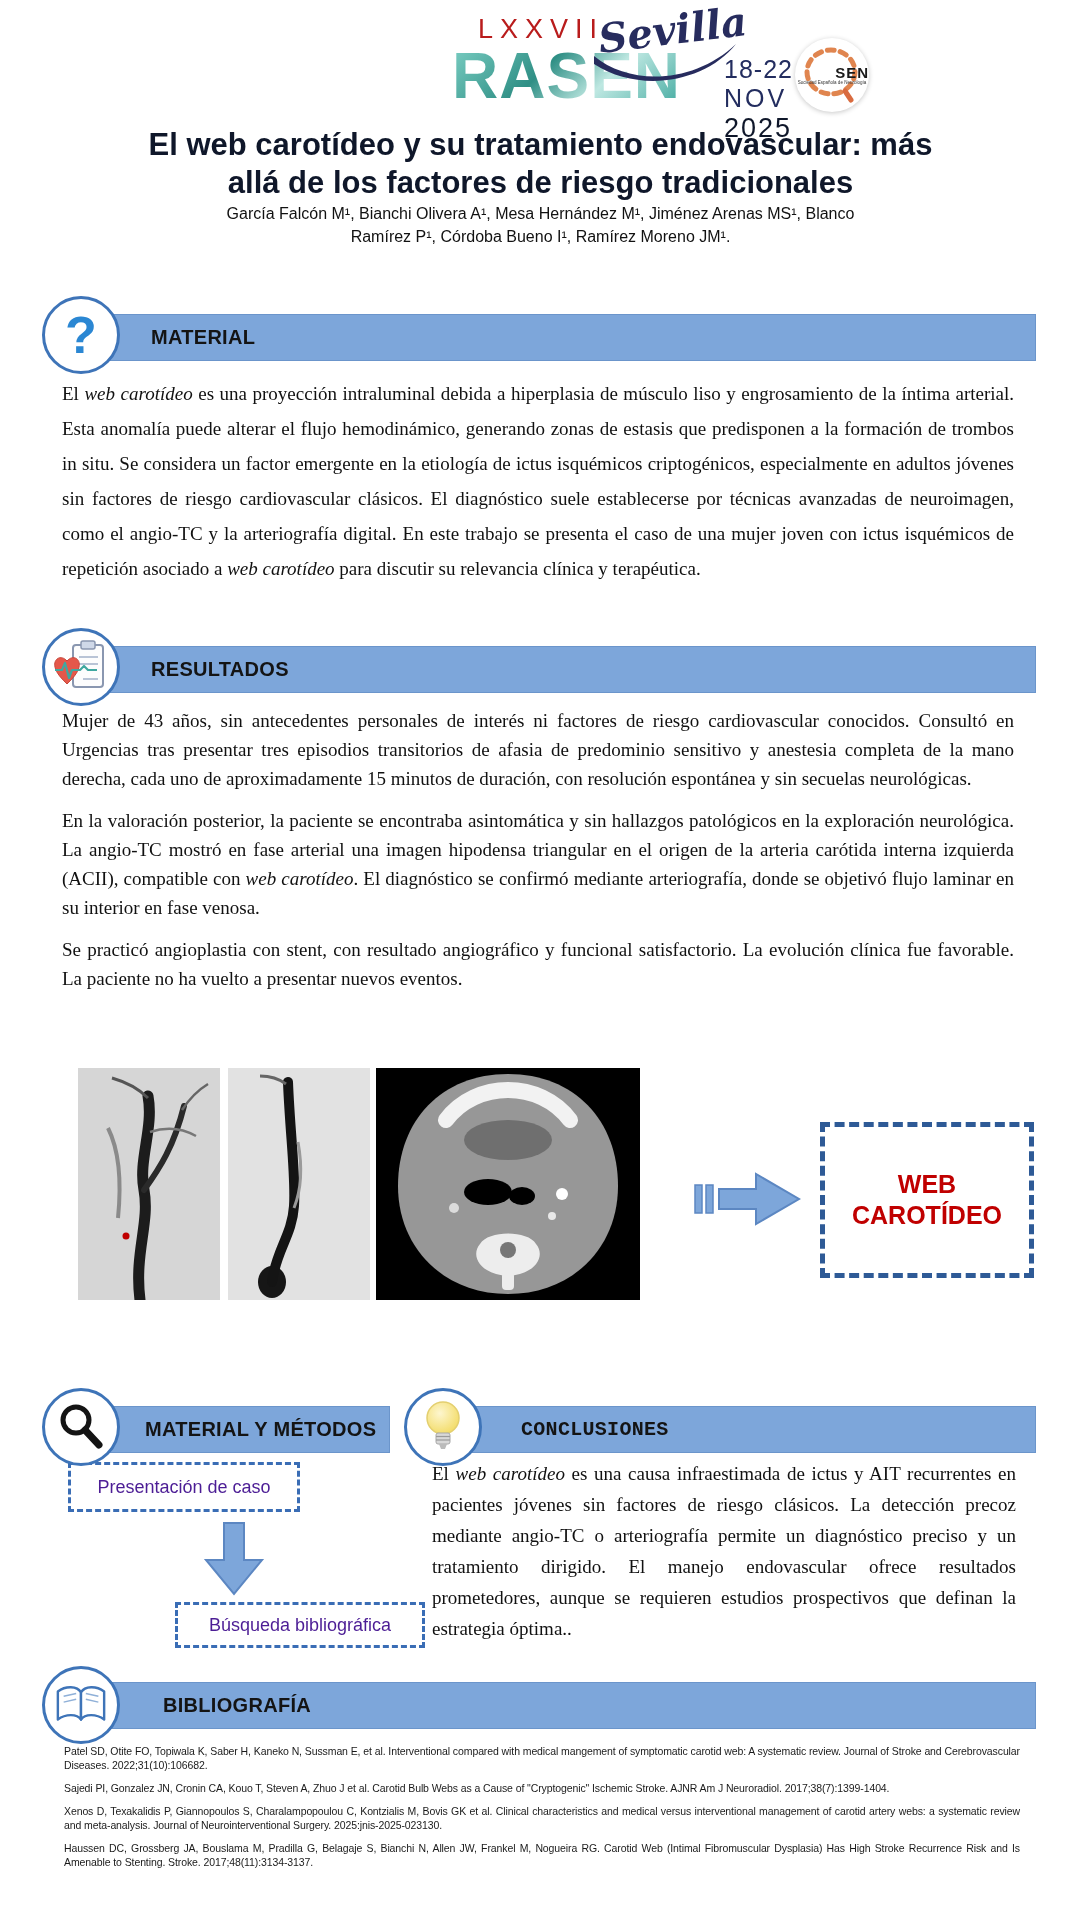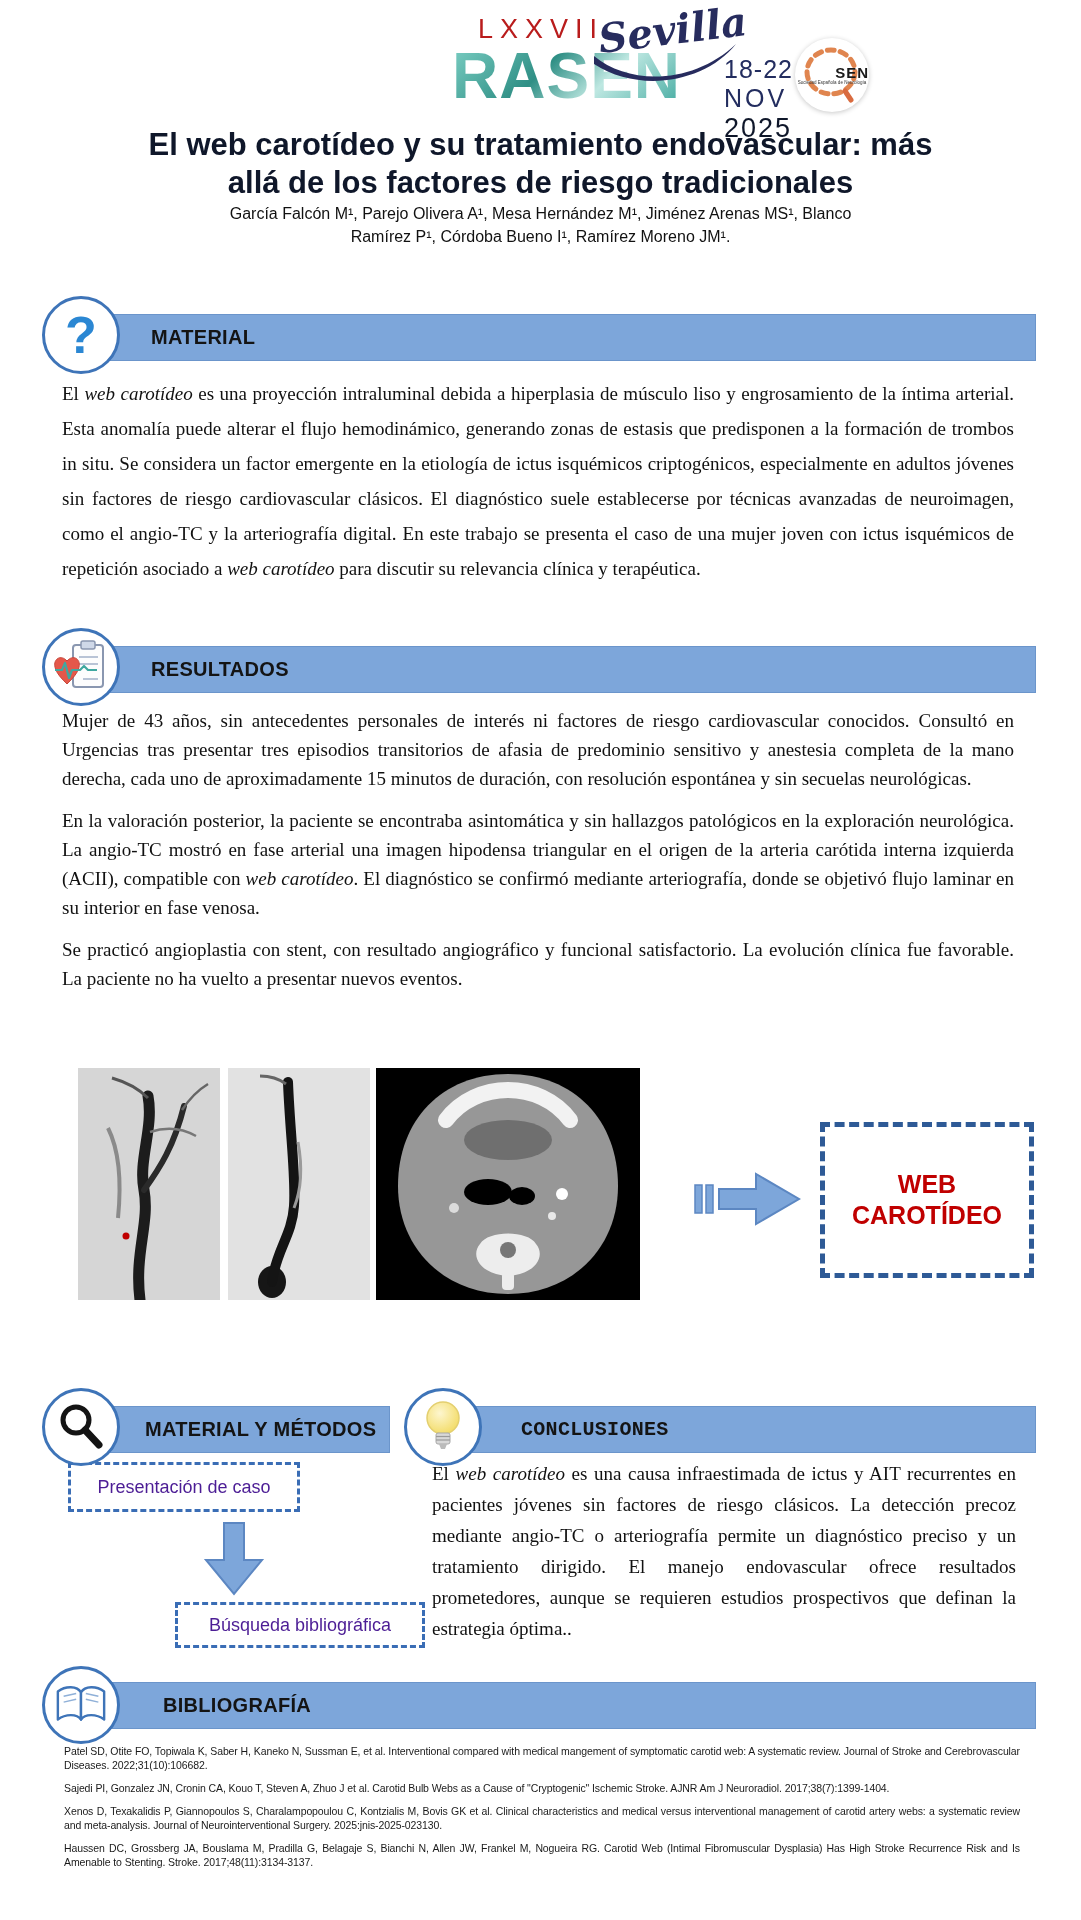--- a/index.html
+++ b/index.html
@@ -87,21 +87,21 @@
       <div class="sen-acr">SEN</div>
       <div class="sen-sub">Sociedad Española de Neurología</div>
     </div>
   </div>
 
   <div class="abs title" style="left:0; top:126px; width:1081px;">
     <div>El web carotídeo y su tratamiento endovascular: más</div>
     <div>allá de los factores de riesgo tradicionales</div>
   </div>
   <div class="abs authors" style="left:0; top:202px; width:1081px;">
-    <div>García Falcón M¹, Parejo Olivera A¹, Mesa Hernández M¹, Jiménez Arenas MS¹, Blanco</div>
+    <div>García Falcón M¹, Bianchi Olivera A¹, Mesa Hernández M¹, Jiménez Arenas MS¹, Blanco</div>
     <div>Ramírez P¹, Córdoba Bueno I¹, Ramírez Moreno JM¹.</div>
   </div>
 
   <div class="abs band" style="left:88px; top:314px; width:948px; padding-left:62px;">
     <span class="band-label">MATERIAL</span>
   </div>
   <div class="abs icon-circle" style="left:42px; top:296px;">
     <span class="qmark">?</span>
   </div>
   <div class="abs serif-block obj-text" style="left:62px; top:376px; width:952px;"><span>El </span><span class="it">web carotídeo</span><span> es una proyección intraluminal debida a hiperplasia de músculo liso y engrosamiento de la íntima arterial. Esta anomalía puede alterar el flujo hemodinámico, generando zonas de estasis que predisponen a la formación de trombos in situ. Se considera un factor emergente en la etiología de ictus isquémicos criptogénicos, especialmente en adultos jóvenes sin factores de riesgo cardiovascular clásicos. El diagnóstico suele establecerse por técnicas avanzadas de neuroimagen, como el angio-TC y la arteriografía digital. En este trabajo se presenta el caso de una mujer joven con ictus isquémicos de repetición asociado a </span><span class="it">web carotídeo</span><span> para discutir su relevancia clínica y terapéutica.</span></div>

